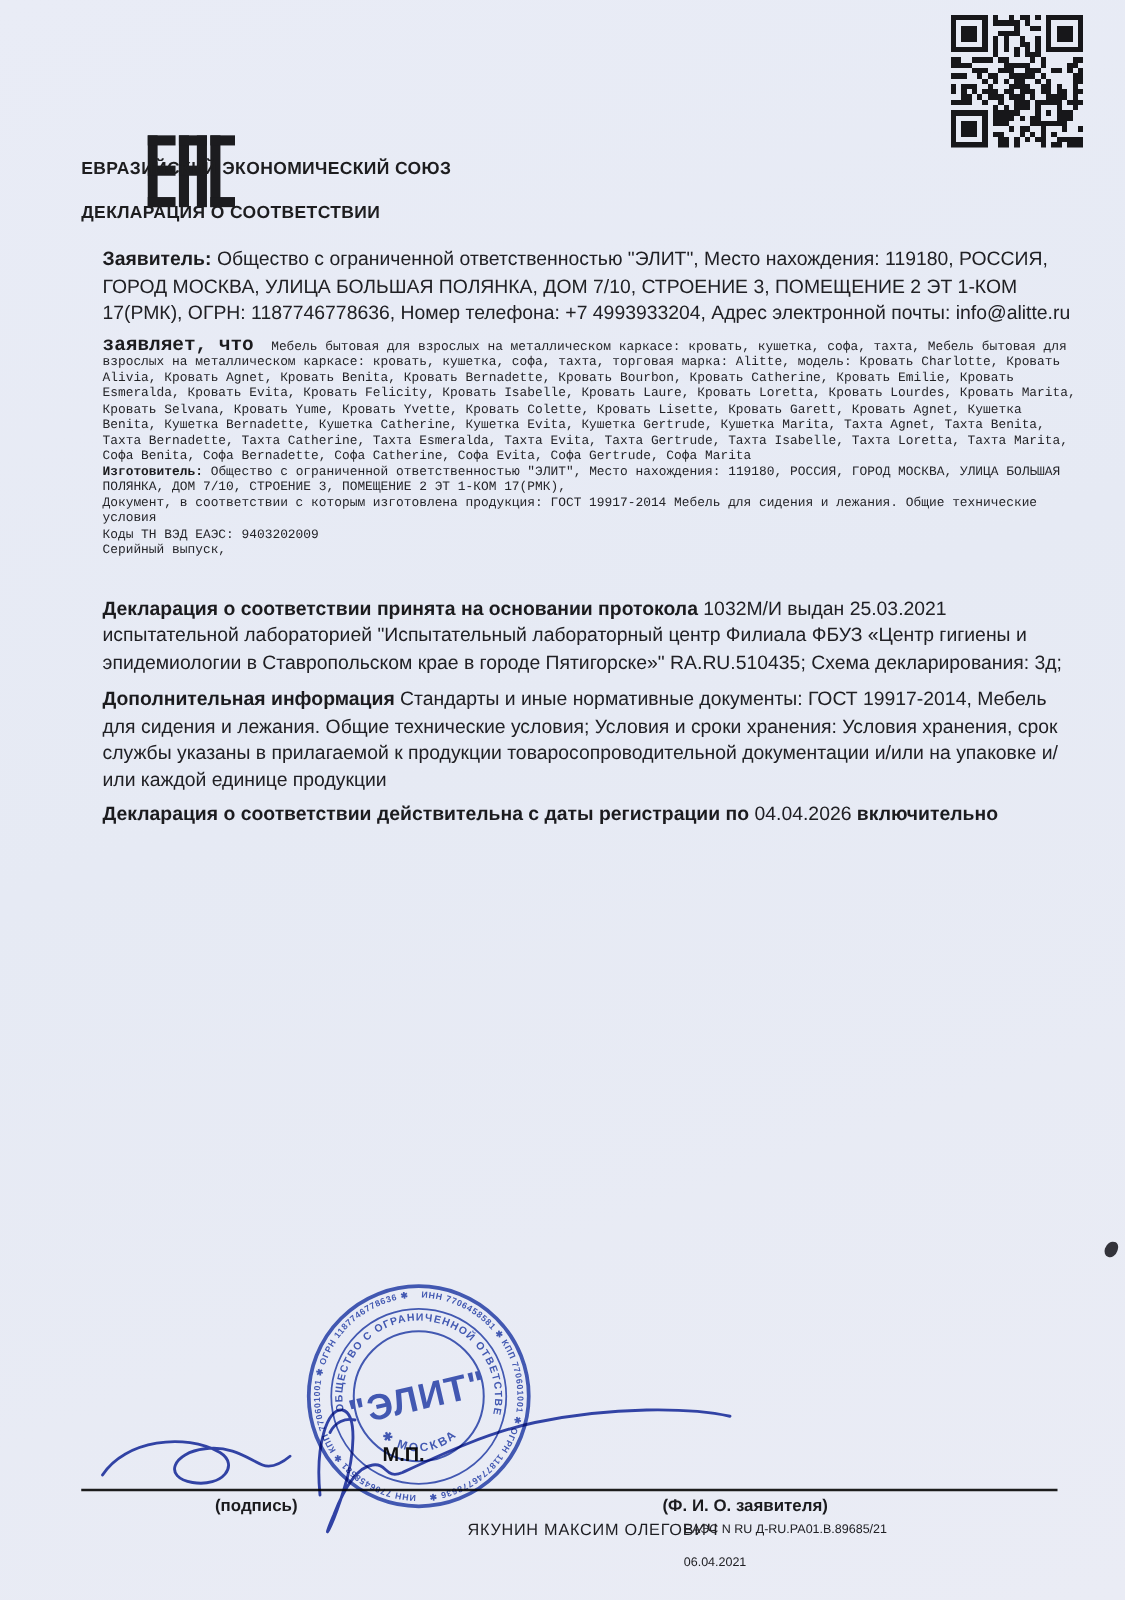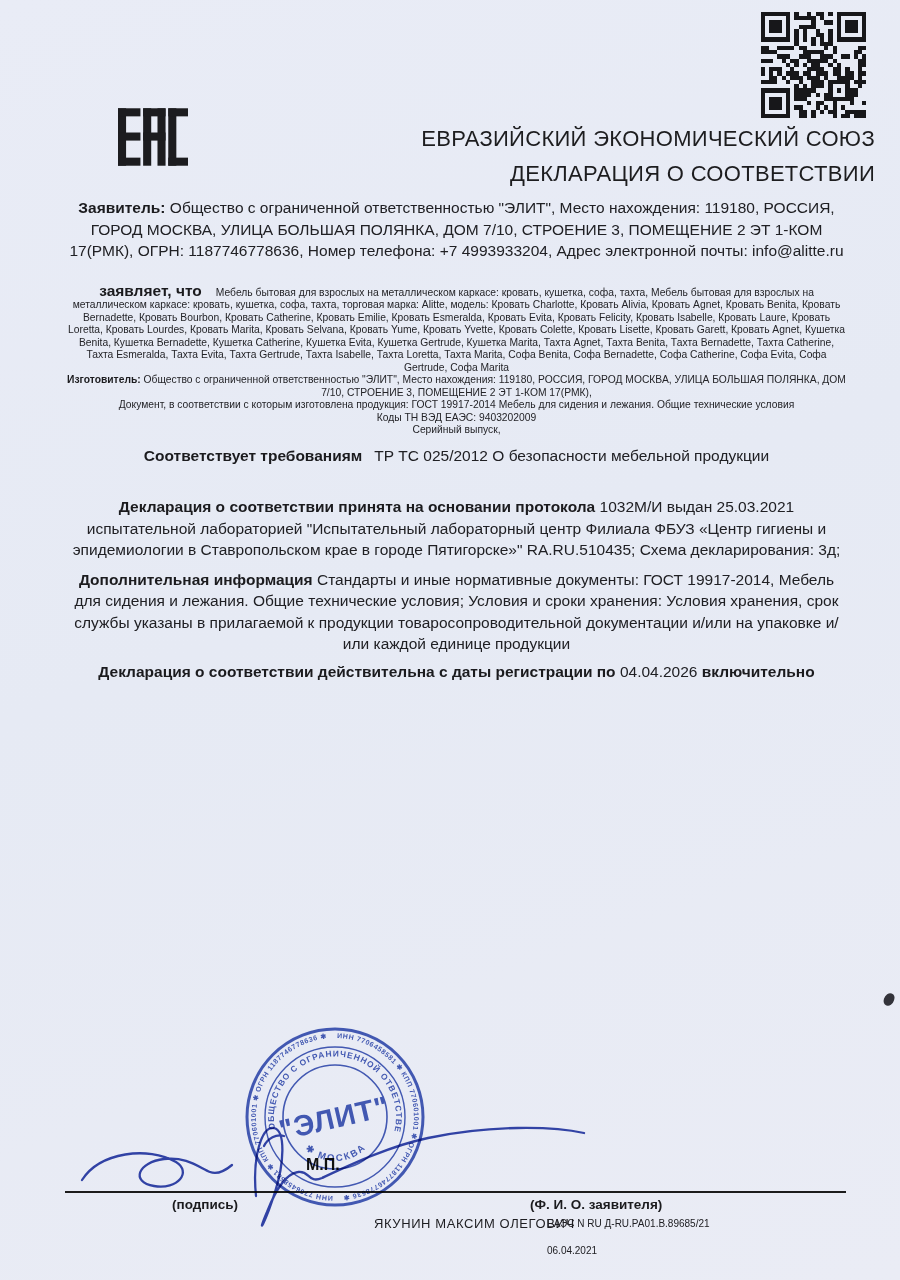--- a/index.html
+++ b/index.html
@@ -2,31 +2,31 @@
 <html><head>
 <meta charset="utf-8">
 <style>
   html,body{margin:0;padding:0;}
   .page{
     position:relative;width:900px;height:1280px;overflow:hidden;
     background:linear-gradient(160deg,#e9ecf6 0%,#e6eaf4 45%,#eaecf5 100%);
     font-family:"Liberation Sans",sans-serif;color:#222;
   }
   
-  .hdr{position:absolute;left:65px;width:810px;text-align:right;font-weight:normal;font-size:22px;letter-spacing:.3px;color:#1d1d1f;}
+  .hdr{position:absolute;left:65px;width:810px;text-align:left;font-weight:bold;font-size:14px;letter-spacing:.3px;color:#1d1d1f;}
   .hdr-union{top:126px;}
   .hdr-title{top:161px;}
   .eac-logo{position:absolute;left:118px;top:106px;}
   .sr{position:absolute;width:1px;height:1px;overflow:hidden;clip:rect(0 0 0 0);white-space:nowrap;}
   .qr{position:absolute;left:757px;top:12px;}
   
-  .content{position:absolute;left:65px;top:197px;width:783px;text-align:center;}
+  .content{position:absolute;left:82px;top:197px;width:783px;}
   .para{font-size:15.5px;line-height:21.5px;margin:0;color:#202024;}
   .b{font-weight:bold;color:#1b1b1e;}
-  .declares{margin-top:23px;font-size:10.3px;line-height:12.5px;color:#242428;}
+  .declares{margin-top:8px;font-size:10.3px;line-height:12.5px;color:#242428;font-family:Liberation Mono, monospace;}
   .declares .h{font-size:15.5px;font-weight:bold;color:#1b1b1e;padding-right:14px;}
   .small-line{font-size:10.3px;line-height:12.5px;color:#242428;}
   .compliance{margin-top:8px;}
   .compliance .val{padding-left:12px;}
   .protocol{margin-top:30px;}
   .additional{margin-top:8px;}
   .validity{margin-top:6px;}
   
   .stamp{position:absolute;left:240px;top:1022px;mix-blend-mode:multiply;opacity:.93;}
   .signature{position:absolute;left:58px;top:1112px;mix-blend-mode:multiply;}
@@ -406,21 +406,20 @@
     <p class="para"><span class="b">Заявитель:</span> <span>Общество с ограниченной ответственностью "ЭЛИТ", Место нахождения: 119180, РОССИЯ, ГОРОД МОСКВА, УЛИЦА БОЛЬШАЯ ПОЛЯНКА, ДОМ 7/10, СТРОЕНИЕ 3, ПОМЕЩЕНИЕ 2 ЭТ 1-КОМ 17(РМК), ОГРН: 1187746778636, Номер телефона: +7 4993933204, Адрес электронной почты: info@alitte.ru</span></p>
 
     <div class="declares">
       <span class="h">заявляет, что</span><span>Мебель бытовая для взрослых на металлическом каркасе: кровать, кушетка, софа, тахта, Мебель бытовая для взрослых на металлическом каркасе: кровать, кушетка, софа, тахта, торговая марка: Alitte, модель: Кровать Charlotte, Кровать Alivia, Кровать Agnet, Кровать Benita, Кровать Bernadette, Кровать Bourbon, Кровать Catherine, Кровать Emilie, Кровать Esmeralda, Кровать Evita, Кровать Felicity, Кровать Isabelle, Кровать Laure, Кровать Loretta, Кровать Lourdes, Кровать Marita, Кровать Selvana, Кровать Yume, Кровать Yvette, Кровать Colette, Кровать Lisette, Кровать Garett, Кровать Agnet, Кушетка Benita, Кушетка Bernadette, Кушетка Catherine, Кушетка Evita, Кушетка Gertrude, Кушетка Marita, Тахта Agnet, Тахта Benita, Тахта Bernadette, Тахта Catherine, Тахта Esmeralda, Тахта Evita, Тахта Gertrude, Тахта Isabelle, Тахта Loretta, Тахта Marita, Софа Benita, Софа Bernadette, Софа Catherine, Софа Evita, Софа Gertrude, Софа Marita</span>
       <div class="small-line"><span class="b">Изготовитель:</span> <span>Общество с ограниченной ответственностью "ЭЛИТ", Место нахождения: 119180, РОССИЯ, ГОРОД МОСКВА, УЛИЦА БОЛЬШАЯ ПОЛЯНКА, ДОМ 7/10, СТРОЕНИЕ 3, ПОМЕЩЕНИЕ 2 ЭТ 1-КОМ 17(РМК),</span></div>
       <div class="small-line">Документ, в соответствии с которым изготовлена продукция: ГОСТ 19917-2014 Мебель для сидения и лежания. Общие технические условия</div>
       <div class="small-line">Коды ТН ВЭД ЕАЭС: 9403202009</div>
       <div class="small-line">Серийный выпуск,</div>
     </div>
 
-    <p class="para compliance"><span class="b">Соответствует требованиям</span><span class="val">ТР ТС 025/2012 О безопасности мебельной продукции</span></p>
 
     <p class="para protocol"><span class="b">Декларация о соответствии принята на основании протокола</span> <span>1032М/И выдан 25.03.2021 испытательной лабораторией "Испытательный лабораторный центр Филиала ФБУЗ «Центр гигиены и эпидемиологии в Ставропольском крае в городе Пятигорске»" RA.RU.510435; Схема декларирования: 3д;</span></p>
 
     <p class="para additional"><span class="b">Дополнительная информация</span> <span>Стандарты и иные нормативные документы: ГОСТ 19917-2014, Мебель для сидения и лежания. Общие технические условия; Условия и сроки хранения: Условия хранения, срок службы указаны в прилагаемой к продукции товаросопроводительной документации и/или на упаковке и/или каждой единице продукции</span></p>
 
     <p class="para validity"><span class="b">Декларация о соответствии действительна с даты регистрации по</span> <span>04.04.2026</span> <span class="b">включительно</span></p>
   </div>
 
   <div class="sign-line"></div>
   <div class="mp">М.П.</div>

